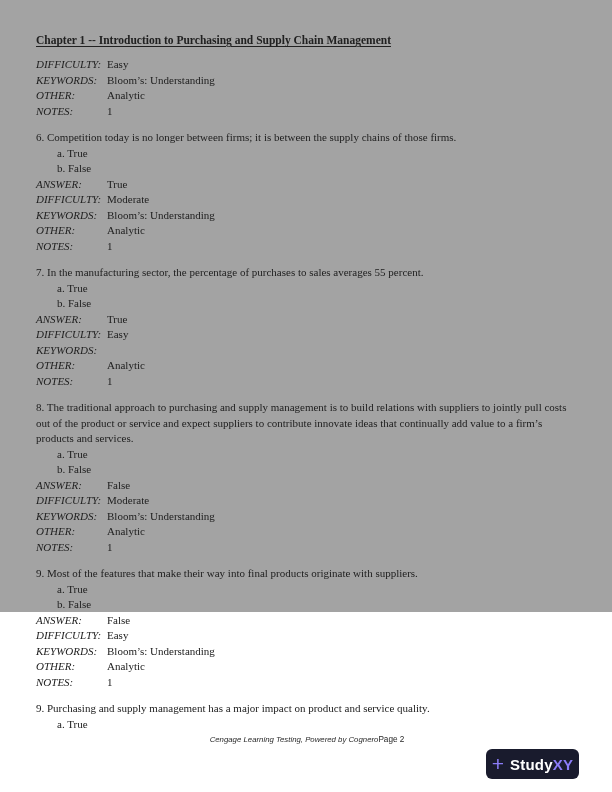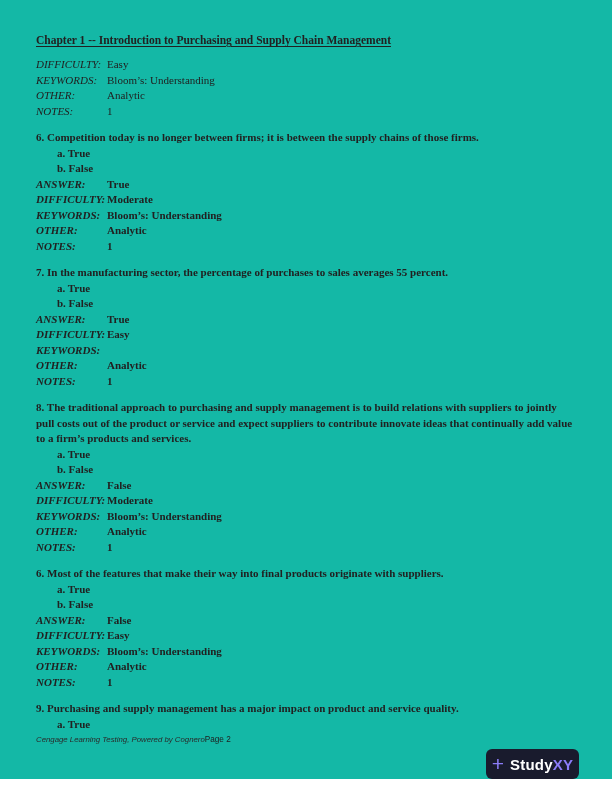--- a/index.html
+++ b/index.html
@@ -6,22 +6,22 @@
   html, body { background: #ffffff; }
   body {
     width: 612px; height: 792px;
     font-family: "Liberation Serif", serif;
     color: #212121;
     position: relative;
     overflow: hidden;
   }
   .page {
     position: relative;
-    width: 612px; height: 779px;
-    background: #14b8a6;
+    width: 612px; height: 612px;
+    background: #a3a3a3;
   }
   .content {
     padding: 33px 36px 0 36px;
     font-size: 11px;
     line-height: 15.5px;
   }
   .title {
     font-size: 11.5px;
     font-weight: bold;
     line-height: 15px;
@@ -29,28 +29,28 @@
     text-underline-offset: 2px;
     margin-bottom: 9px;
   }
   .meta-row { display: flex; }
   .meta-label {
     font-style: italic;
     flex: 0 0 71px;
     width: 71px;
   }
   .meta-value { flex: 1; }
-  .question { margin-top: 11px; font-weight: bold; }
+  .question { margin-top: 11px; }
   .qtext { }
   .option { padding-left: 21px; }
   .footer {
     position: absolute;
     left: 36px; right: 34px; top: 735px;
     display: flex;
-    justify-content: flex-start;
+    justify-content: center;
     align-items: baseline;
     font-family: "Liberation Sans", sans-serif;
   }
   .footer-left { font-style: italic; font-size: 7.8px; color: #2a2a2a; }
   .footer-right { font-size: 8.2px; color: #1e1e1e; }
   .badge {
     position: absolute;
     top: 749px; right: 33px;
     width: 93px; height: 30px;
     border-radius: 6px;
@@ -179,21 +179,21 @@
           <span class="meta-value">Analytic</span>
         </div>
         <div class="meta-row">
           <span class="meta-label">NOTES:</span>
           <span class="meta-value">1</span>
         </div>
       </div>
     </section>
 
     <section class="question">
-      <p class="qtext">6. Most of the features that make their way into final products originate with suppliers.</p>
+      <p class="qtext">9. Most of the features that make their way into final products originate with suppliers.</p>
       <div class="option">a. True</div>
       <div class="option">b. False</div>
       <div class="meta">
         <div class="meta-row">
           <span class="meta-label">ANSWER:</span>
           <span class="meta-value">False</span>
         </div>
         <div class="meta-row">
           <span class="meta-label">DIFFICULTY:</span>
           <span class="meta-value">Easy</span>

